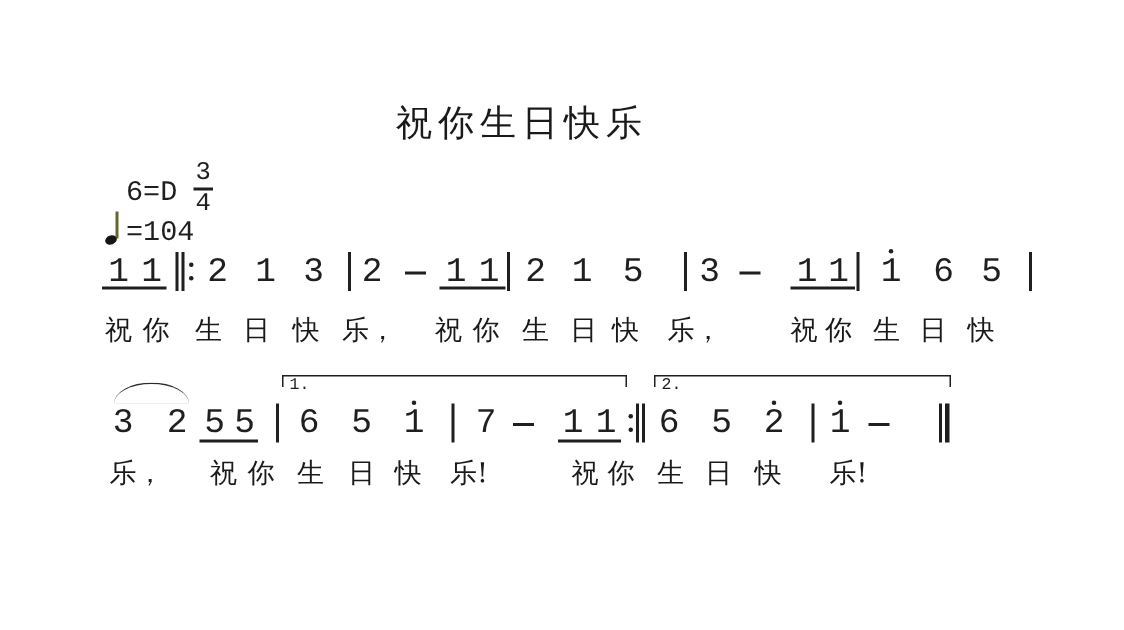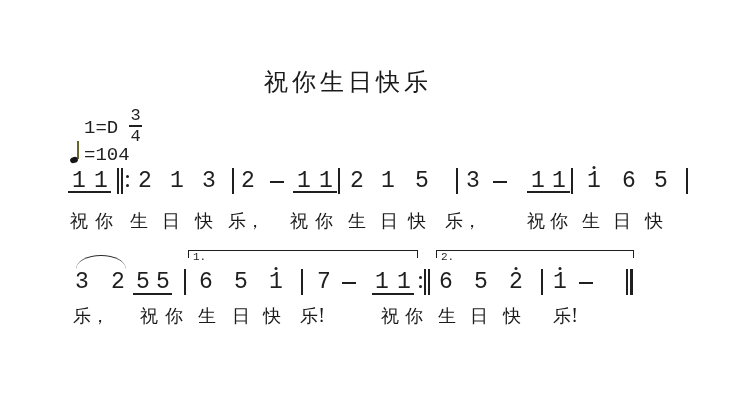--- a/index.html
+++ b/index.html
@@ -60,21 +60,21 @@
   .lyr{position:absolute;top:0;font-size:18px;line-height:23px;white-space:nowrap;
        font-family:"DejaVu Serif","Liberation Serif",serif;color:#1a1a1a;}
 </style>
 </head>
 <body>
 
 <div class="page">
 
   <div class="title">祝你生日快乐</div>
 
-  <div class="keysig">1=D</div>
+  <div class="keysig">6=D</div>
 
   <div class="frac">
     <span class="num">3</span>
     <span class="fracbar" style="display:block"></span>
     <span class="den">4</span>
   </div>
 
   <div class="tempo">
     <span class="qnote">
       <span class="stem"></span>

